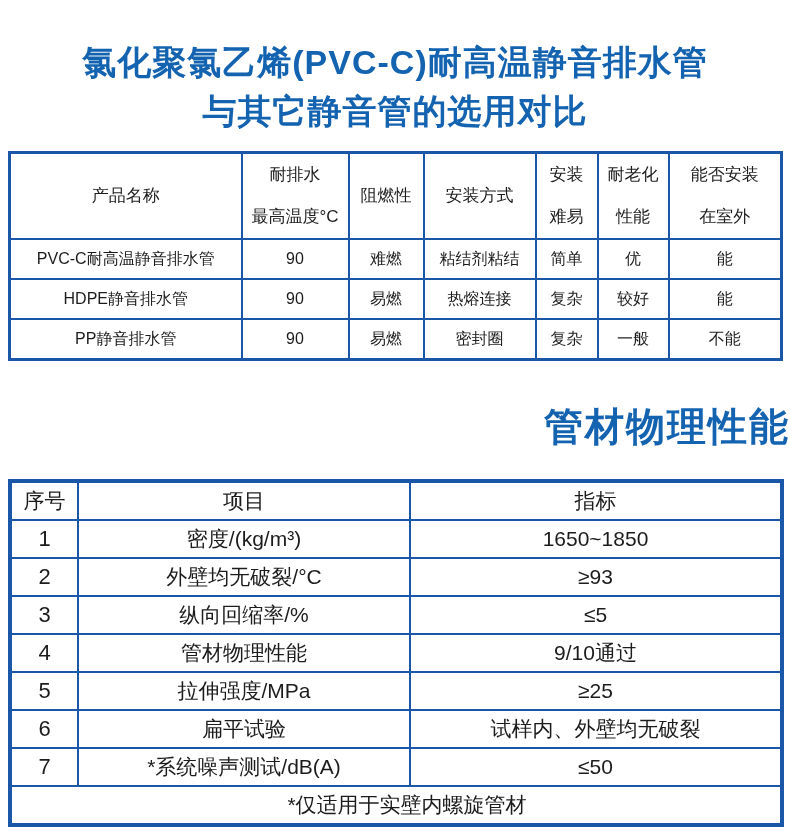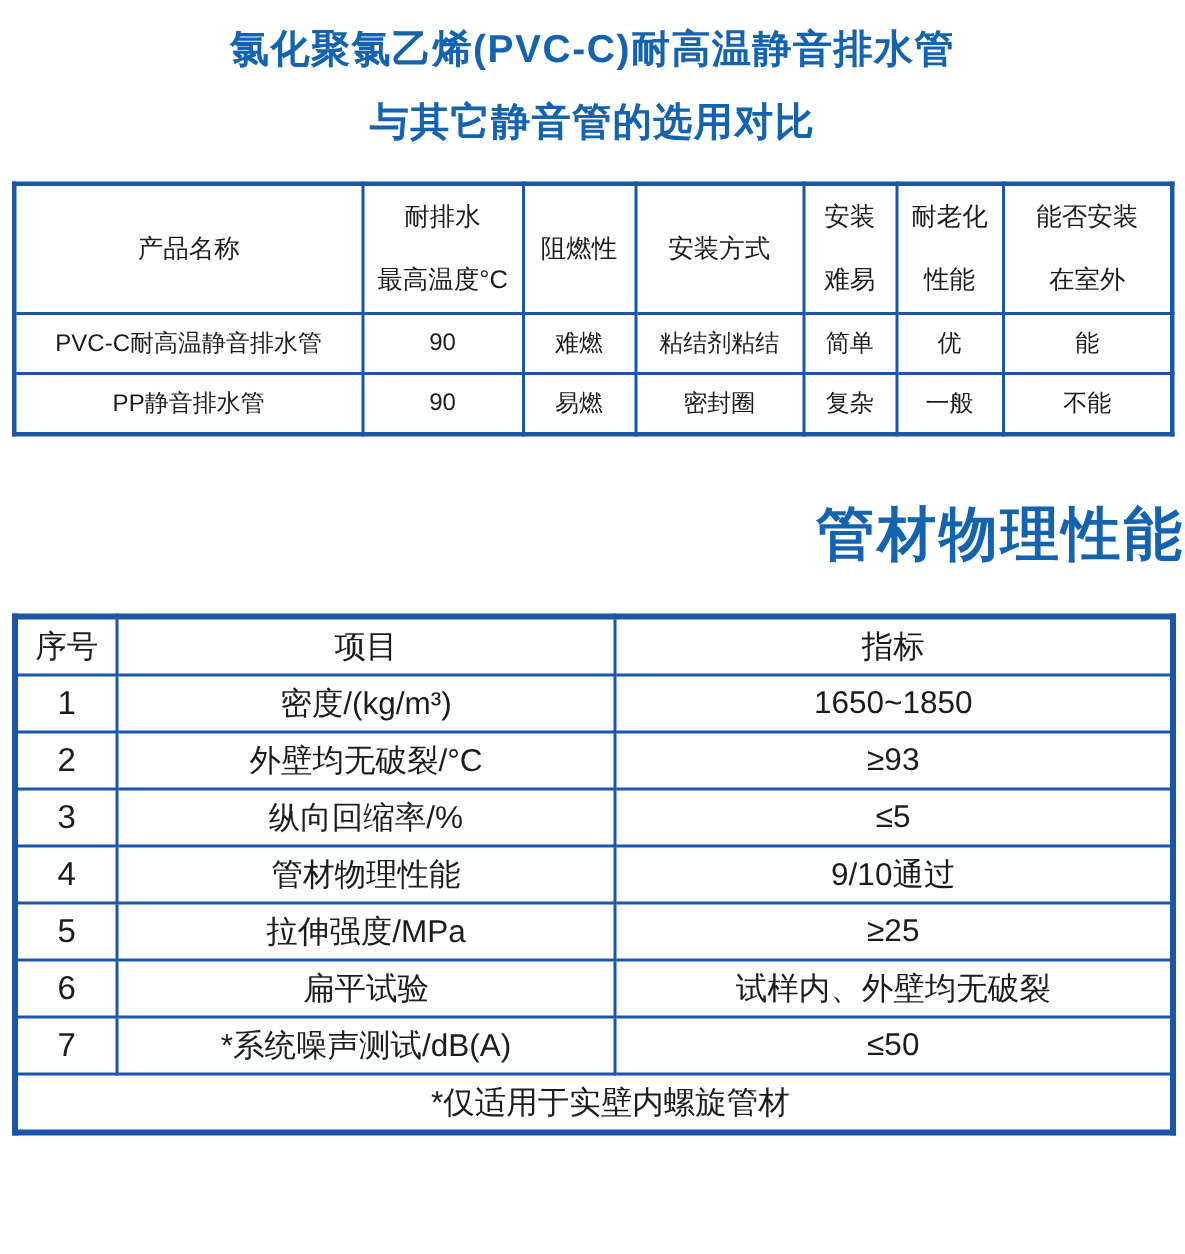--- a/index.html
+++ b/index.html
@@ -10,24 +10,24 @@
   html,body{margin:0;padding:0;background:#ffffff;}
   body{
     width:790px;height:836px;overflow:hidden;
     font-family:"Liberation Sans","DejaVu Sans",sans-serif;
     color:var(--ink);
   }
   .page{width:790px;height:836px;position:relative;}
 
   
   .main-title{
-    margin:8px 0 0 0;
+    margin:38px 0 0 0;
     text-align:center;
     color:var(--blue-title);
-    font-size:26px;
+    font-size:34px;
     font-weight:800;
     letter-spacing:1px;
   }
   .main-title .title-line{display:block;line-height:49px;}
   .section-title{
     margin:46px 0 0 0;
     text-align:right;
     color:var(--blue-title);
     font-size:39px;
     font-weight:800;
@@ -127,20 +127,29 @@
       <tr>
         <td>PVC-C耐高温静音排水管</td>
         <td>90</td>
         <td>难燃</td>
         <td>粘结剂粘结</td>
         <td>简单</td>
         <td>优</td>
         <td>能</td>
       </tr>
       <tr>
+        <td>HDPE静音排水管</td>
+        <td>90</td>
+        <td>易燃</td>
+        <td>热熔连接</td>
+        <td>复杂</td>
+        <td>较好</td>
+        <td>能</td>
+      </tr>
+      <tr>
         <td>PP静音排水管</td>
         <td>90</td>
         <td>易燃</td>
         <td>密封圈</td>
         <td>复杂</td>
         <td>一般</td>
         <td>不能</td>
       </tr>
     </tbody>
   </table>

